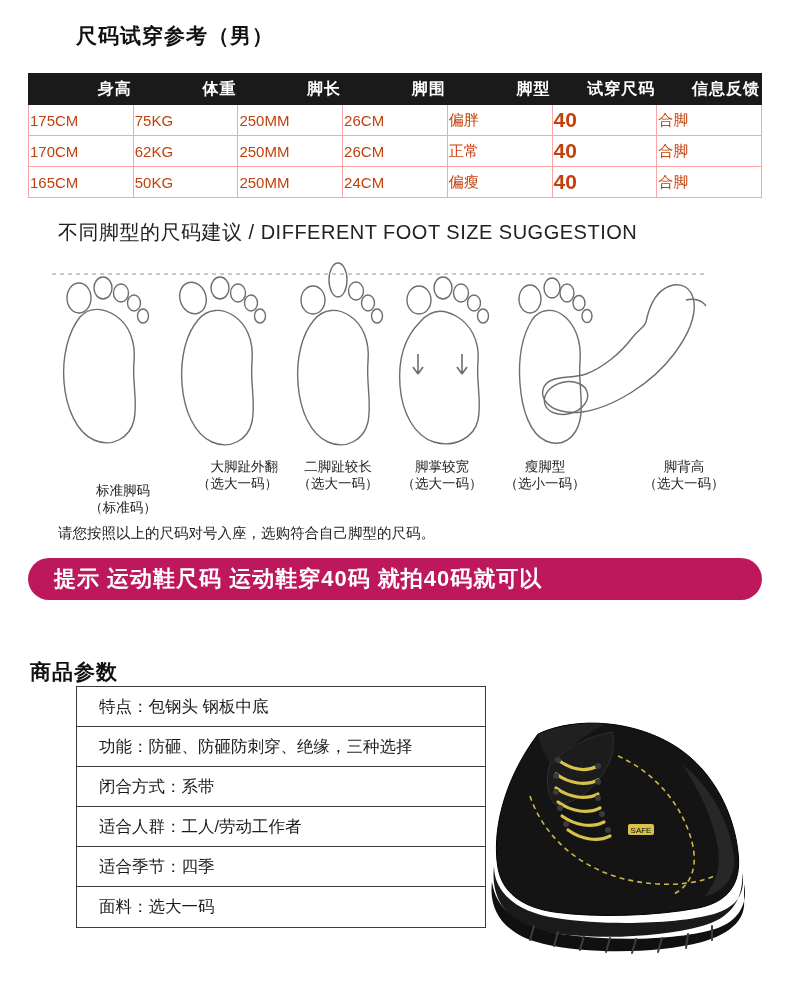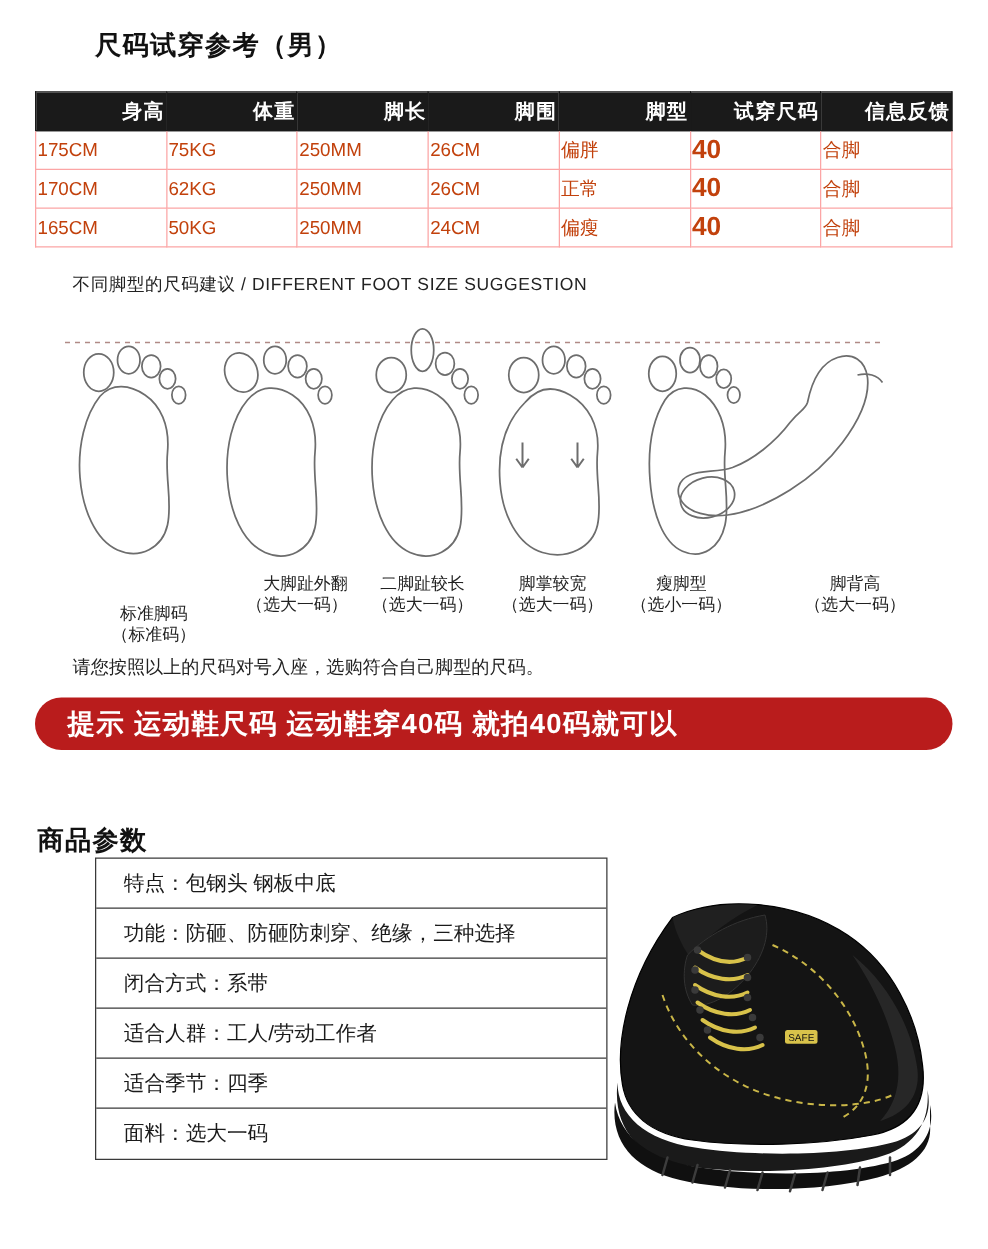--- a/index.html
+++ b/index.html
@@ -56,21 +56,21 @@
   table.size-table td.big {
     font-size: 21px;
     font-weight: bold;
   }
 
   
   .foot-heading {
     position: absolute;
     left: 58px;
     top: 219px;
-    font-size: 14px;
+    font-size: 20px;
     color: #222;
     letter-spacing: 0.5px;
   }
 
   .foot-row {
     position: absolute;
     left: 46px;
     top: 262px;
     width: 700px;
     height: 200px;
@@ -98,21 +98,21 @@
     color: #222;
   }
 
   
   .tip-banner {
     position: absolute;
     left: 28px;
     top: 558px;
     width: 734px;
     height: 42px;
-    background: #b91c1c;
+    background: #be185d;
     border-radius: 21px;
     color: #ffffff;
     font-size: 22px;
     font-weight: bold;
     display: flex;
     align-items: center;
     padding-left: 26px;
     box-sizing: border-box;
     letter-spacing: 1px;
   }

